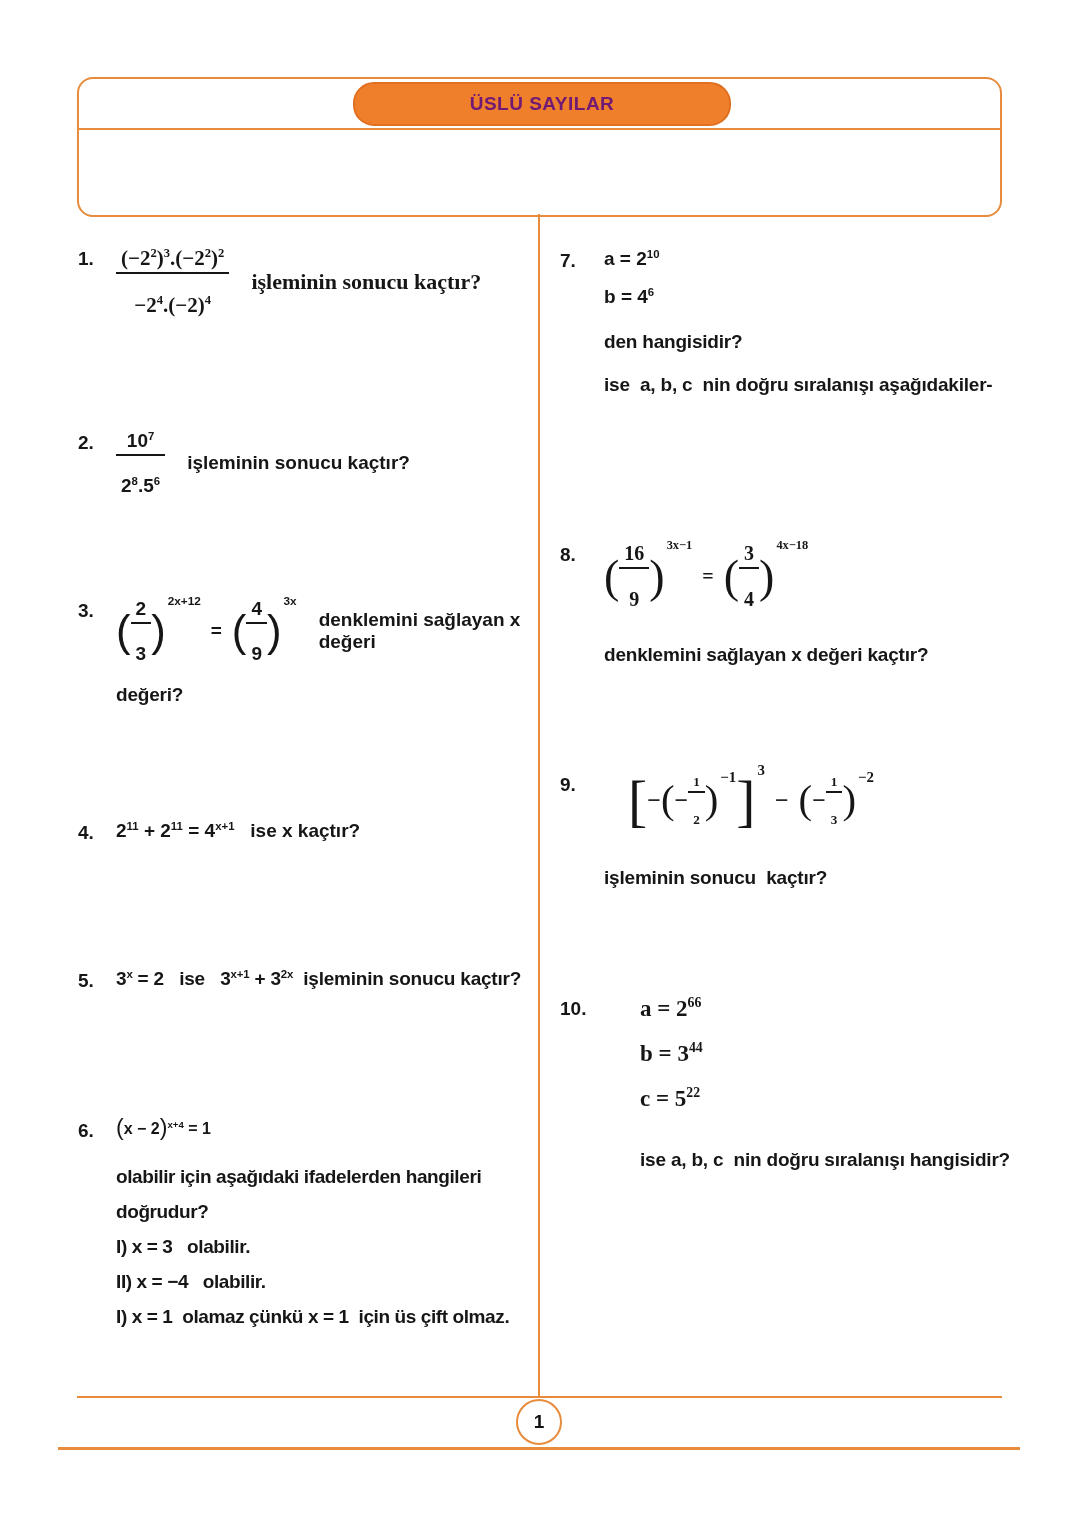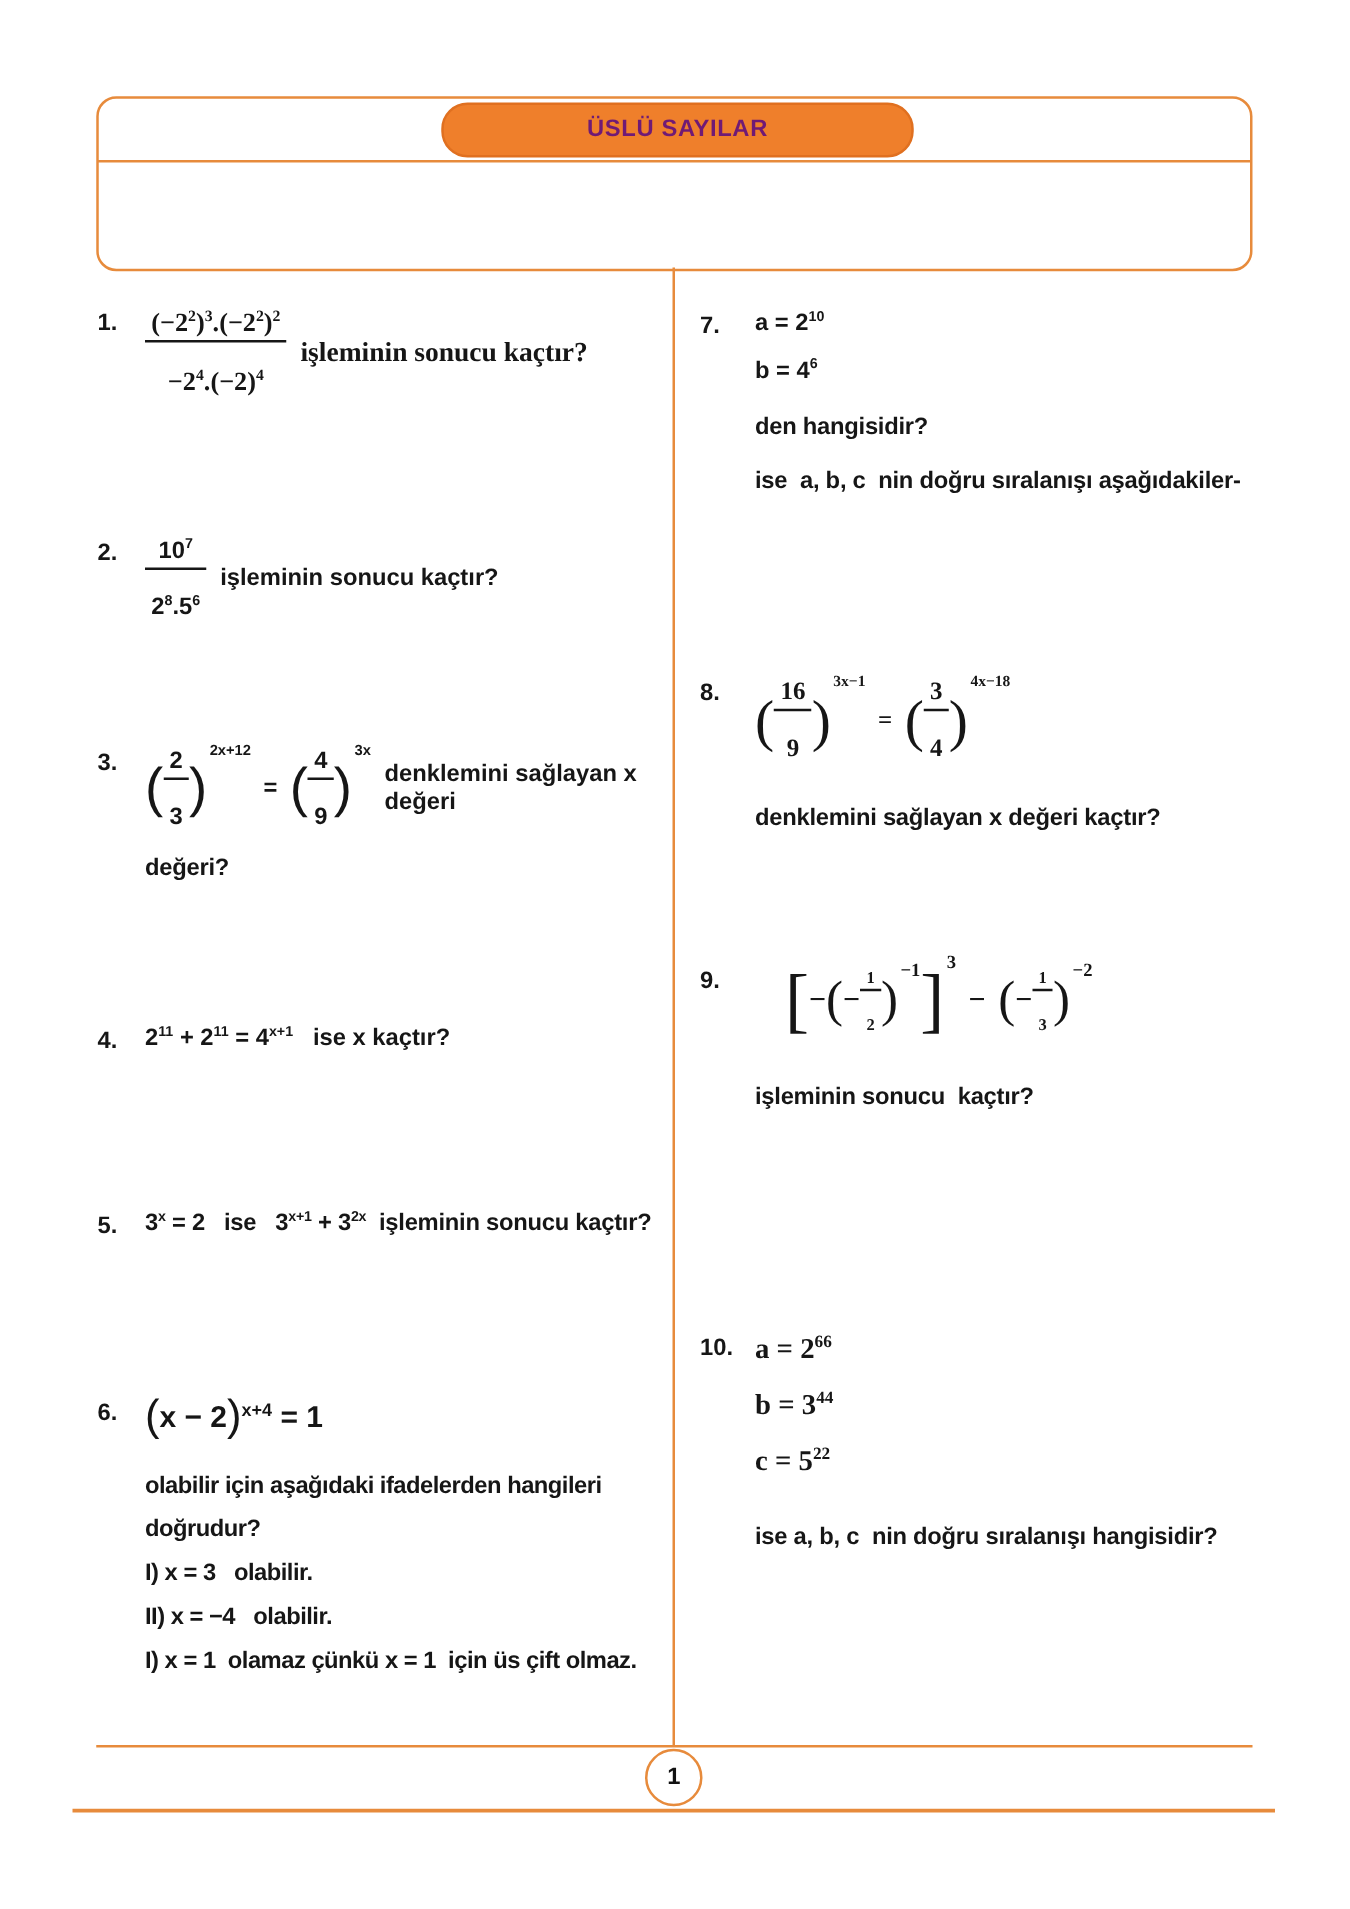--- a/index.html
+++ b/index.html
@@ -24,21 +24,21 @@
   
   .footer-rule-top{position:absolute;left:77px;top:1396px;width:925px;border-top:2px solid var(--accent);}
   .footer-rule-bottom{position:absolute;left:58px;top:1447px;width:962px;border-top:3px solid var(--accent);}
   .page-circle{position:absolute;left:516px;top:1399px;width:42px;height:42px;border:2px solid var(--accent);border-radius:50%;background:#fff;display:flex;align-items:center;justify-content:center;font-family:"Liberation Sans",sans-serif;font-weight:700;font-size:19px;color:#111;z-index:2;}
 
   
   .q{position:absolute;display:flex;}
   .qnum{flex:none;width:38px;font-family:"Liberation Sans",sans-serif;font-weight:700;font-size:19px;padding-top:2px;}
   #q7 .qnum,#q8 .qnum,#q9 .qnum,#q10 .qnum{width:44px;}
   .qbody{flex:1;min-width:0;}
-  .row{display:flex;align-items:center;gap:11px;}
+  .row{display:flex;align-items:center;gap:22px;}
   .tline{line-height:35px;white-space:nowrap;letter-spacing:-0.2px;}
   .mathline{white-space:nowrap;}
 
   
   sup{font-size:0.6em;line-height:0;}
   .frac{display:inline-block;vertical-align:middle;text-align:center;line-height:1.15;}
   .fn{display:block;border-bottom:2px solid #161616;padding:0 5px 2px;}
   .fd{display:block;padding:19px 5px 0;}
   .pg{display:inline-block;vertical-align:middle;white-space:nowrap;}
   .bp{display:inline-block;font-size:2.3em;font-weight:400;vertical-align:middle;line-height:1;}
@@ -53,30 +53,30 @@
 
   
   #q1{left:78px;top:246px;width:465px;}
   #q2{left:78px;top:430px;width:465px;}
   #q3{left:78px;top:598px;width:470px;}
   #q3 .kacir{margin-top:12px;}
   #q4{left:78px;top:820px;width:465px;}
   #q5{left:78px;top:968px;width:480px;}
   #q5 .mathline{letter-spacing:-0.2px;}
   #q6{left:78px;top:1118px;width:480px;}
-  #q6 .mathline{margin-bottom:18px;font-size:24px;}
+  #q6 .mathline{margin-bottom:18px;font-size:16px;}
   #q6 .tline{letter-spacing:-0.4px;}
   #q7{left:560px;top:248px;width:500px;}
   #q7 .eqline{margin-bottom:16px;white-space:nowrap;}
   #q7 .txt{margin-top:8px;}
   #q8{left:560px;top:542px;width:500px;}
   #q8 .mathline{margin-bottom:26px;font-size:20px;}
   #q9{left:560px;top:772px;width:500px;}
   #q9 .mathline{margin-left:24px;margin-bottom:30px;font-size:24px;}
-  #q10{left:560px;top:1066px;width:500px;}
+  #q10{left:560px;top:996px;width:500px;gap:36px;}
   #q10 .eqline{margin-bottom:19px;white-space:nowrap;font-size:23px;}
   #q10 .txt{margin-top:30px;}
 </style>
 </head>
 <body>
 
 <div class="page">
 
   <div class="header-box">
     <div class="header-divider"></div>

